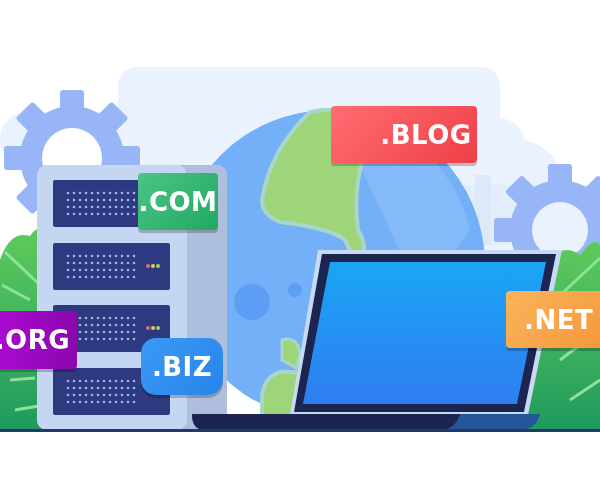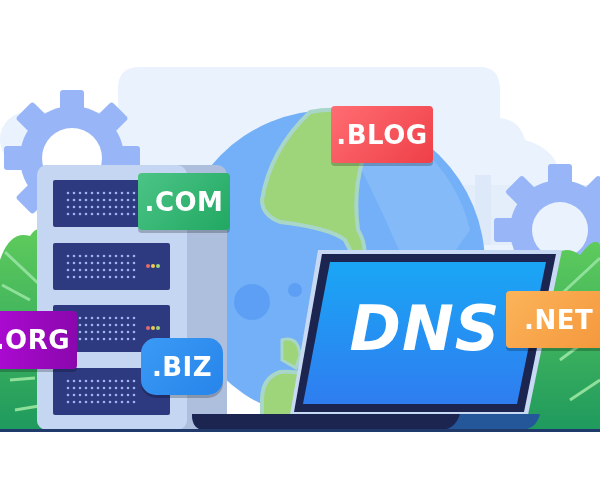--- a/index.html
+++ b/index.html
@@ -6,22 +6,22 @@
   body { width: 600px; height: 500px; background: #ffffff; overflow: hidden; position: relative; font-family: "DejaVu Sans", "Liberation Sans", sans-serif; }
   .scene { position: absolute; left: 0; top: 0; width: 600px; height: 500px; }
   .scene svg { position: absolute; left: 0; top: 0; }
   .tag {
     position: absolute;
     display: flex; align-items: center; justify-content: center;
     color: #ffffff; font-weight: bold; font-size: 26px; letter-spacing: 0.5px;
     border-radius: 4px;
     box-shadow: 0 3px 0 rgba(0,0,0,0.22);
   }
-  .tag-com  { left: 138px; top: 173px; width: 92px; height: 57px; background: linear-gradient(135deg, #4cc486, #21a862); }
-  .tag-blog { left: 331px; top: 106px; width: 102px; height: 57px; background: linear-gradient(135deg, #ff6d72, #ef3f48); }
+  .tag-com  { left: 138px; top: 173px; width: 80px; height: 57px; background: linear-gradient(135deg, #4cc486, #21a862); }
+  .tag-blog { left: 331px; top: 106px; width: 102px; height: 57px; background: linear-gradient(135deg, #ff6d72, #ef3f48); padding-left: 44px; }
   .tag-org  { left: -20px; top: 311px; width: 97px; height: 58px; background: linear-gradient(90deg, #b20ad8, #8a07ad); justify-content: flex-end; padding-right: 7px; box-sizing: border-box; }
   .tag-biz  { left: 141px; top: 338px; width: 82px; height: 57px; background: linear-gradient(135deg, #3b9af5, #2784ea); border-radius: 15px; }
   .tag-net  { left: 506px; top: 291px; width: 100px; height: 57px; background: linear-gradient(135deg, #fbb45a, #f5973c); justify-content: flex-start; padding-left: 18px; box-sizing: border-box; }
   .dns-text {
     position: absolute; left: 330px; top: 288px; width: 190px; height: 80px;
     color: #ffffff; font-weight: bold; font-style: italic; font-size: 62px;
     display: flex; align-items: center; justify-content: center;
     font-family: "DejaVu Sans", "Liberation Sans", sans-serif;
     letter-spacing: 1px;
   }
@@ -190,20 +190,19 @@
       <path d="M318,250 L562,250 L528,415 L290,415 Z" fill="#c8daf3"></path>
       <path d="M322,254 L556,254 L524,412 L294,412 Z" fill="#1b2550"></path>
       <path d="M330,262 L546,262 L517,404 L303,404 Z" fill="url(#screenGrad)"></path>
       <path d="M192,414 L540,414 Q536,430 520,430 L205,430 Q192,430 192,414 Z" fill="#24579a"></path>
       <path d="M192,414 L460,414 Q455,430 440,430 L205,430 Q192,430 192,414 Z" fill="#1b2550"></path>
     </g>
 
     <rect x="0" y="429" width="600" height="3" fill="#1f3a6b"></rect>
   </svg>
 
-  <div class="dns-text">DNS</div>
 
   <div class="tag tag-com">.COM</div>
   <div class="tag tag-blog">.BLOG</div>
   <div class="tag tag-org">.ORG</div>
   <div class="tag tag-biz">.BIZ</div>
   <div class="tag tag-net">.NET</div>
 </div>
 
 </body></html>

